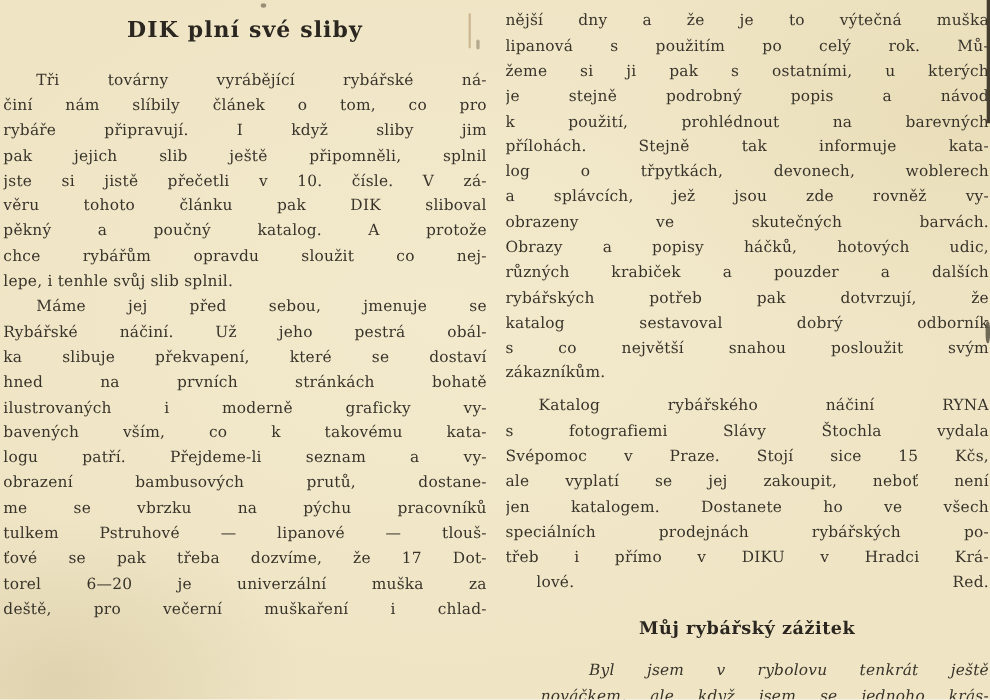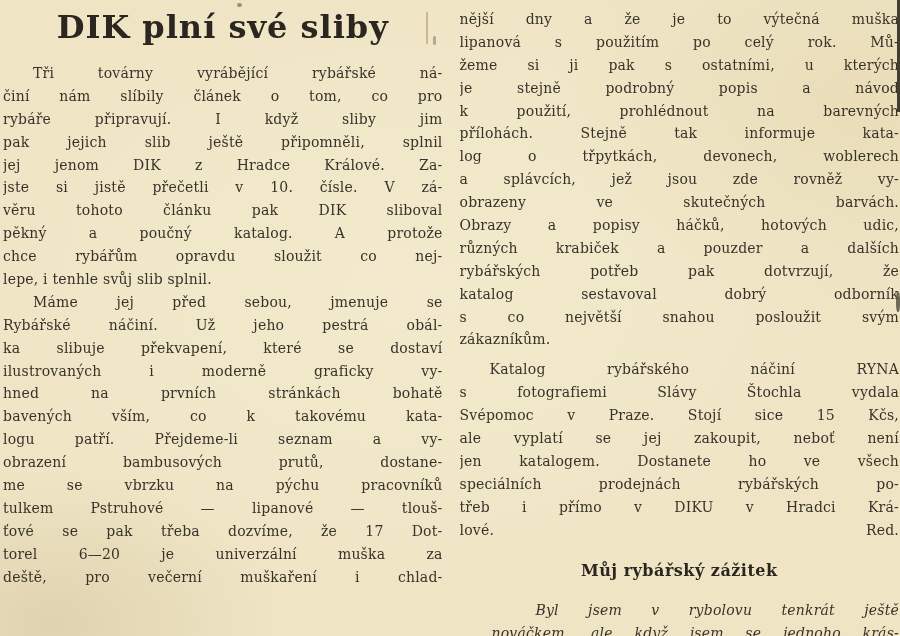--- a/index.html
+++ b/index.html
@@ -14,69 +14,68 @@
       radial-gradient(ellipse 420px 300px at 96% 16%, rgba(224,208,162,0.35), transparent 72%),
       radial-gradient(ellipse 600px 420px at 45% 45%, rgba(247,240,214,0.45), transparent 78%),
       #efe5c5;
     color:#38332a;
     box-sizing:border-box;
     padding-top:8px;
   }
   .columns{display:flex;gap:17px;padding:0 1px 0 3px;}
   .col{width:441px;box-sizing:border-box;}
   .h1{
-    font-size:32px;line-height:30px;font-weight:700;text-align:center;
+    font-size:20px;line-height:30px;font-weight:700;text-align:center;
     margin:4px 0 20px;color:#2b2720;letter-spacing:1px;
   }
   .h2{
     font-size:16px;line-height:28px;font-weight:700;text-align:center;
     margin:16px 0 14px;color:#2b2720;letter-spacing:0.5px;
   }
   .line{
     font-size:14px;line-height:22.9px;height:22.9px;overflow:hidden;
     text-align:justify;text-align-last:justify;
     letter-spacing:0.2px;white-space:normal;
   }
   .line.end{text-align:center;text-align-last:left;}
   .line.in{text-indent:30px;}
   .para.p2{margin-top:7px;}
   .para.italic .line{font-style:italic;margin-left:32px;}
   .para.italic .line.in{text-indent:44px;}
-  .line.split{display:flex;justify-content:space-between;text-align:right;text-align-last:left;}
+  .line.split{display:flex;justify-content:space-between;text-align:right;text-align-last:left;margin-left:28px;}
   
   .artifact{position:absolute;pointer-events:none;}
   .edge-strip{right:0;top:0;width:3px;height:112px;background:#453d2e;filter:blur(0.4px);}
   .edge-mark{right:0;top:292px;width:4px;height:20px;background:#5a5442;border-radius:40%;opacity:.85;filter:blur(0.4px);}
   .speck-a{left:237px;top:3px;width:5px;height:4px;background:#756b55;border-radius:50%;opacity:.7;}
   .speck-b{left:433px;top:36px;width:3px;height:9px;background:#8a8069;border-radius:2px;opacity:.6;}
   .scratch{left:426px;top:12px;width:2px;height:32px;background:#a07c50;opacity:.45;border-radius:2px;}
 </style>
 </head>
 <body>
 
 <div class="page">
   <div class="columns">
     <div class="col">
         <div class="h1">DIK plní své sliby</div>
         <div class="para">
           <div class="line in">Tři továrny vyrábějící rybářské ná-</div>
           <div class="line">činí nám slíbily článek o tom, co pro</div>
           <div class="line">rybáře připravují. I když sliby jim</div>
           <div class="line">pak jejich slib ještě připomněli, splnil</div>
-          <div class="line">jej jenom DIK z Hradce Králové. Za-</div>
           <div class="line">jste si jistě přečetli v 10. čísle. V zá-</div>
           <div class="line">věru tohoto článku pak DIK sliboval</div>
           <div class="line">pěkný a poučný katalog. A protože</div>
           <div class="line">chce rybářům opravdu sloužit co nej-</div>
           <div class="line end">lepe, i tenhle svůj slib splnil.</div>
           <div class="line in">Máme jej před sebou, jmenuje se</div>
           <div class="line">Rybářské náčiní. Už jeho pestrá obál-</div>
           <div class="line">ka slibuje překvapení, které se dostaví</div>
+          <div class="line">hned na prvních stránkách bohatě</div>
           <div class="line">ilustrovaných i moderně graficky vy-</div>
-          <div class="line">hned na prvních stránkách bohatě</div>
           <div class="line">bavených vším, co k takovému kata-</div>
           <div class="line">logu patří. Přejdeme-li seznam a vy-</div>
           <div class="line">obrazení bambusových prutů, dostane-</div>
           <div class="line">me se vbrzku na pýchu pracovníků</div>
           <div class="line">tulkem Pstruhové — lipanové — tlouš-</div>
           <div class="line">ťové se pak třeba dozvíme, že 17 Dot-</div>
           <div class="line">torel 6—20 je univerzální muška za</div>
           <div class="line">deště, pro večerní muškaření i chlad-</div>
         </div>
       </div>

